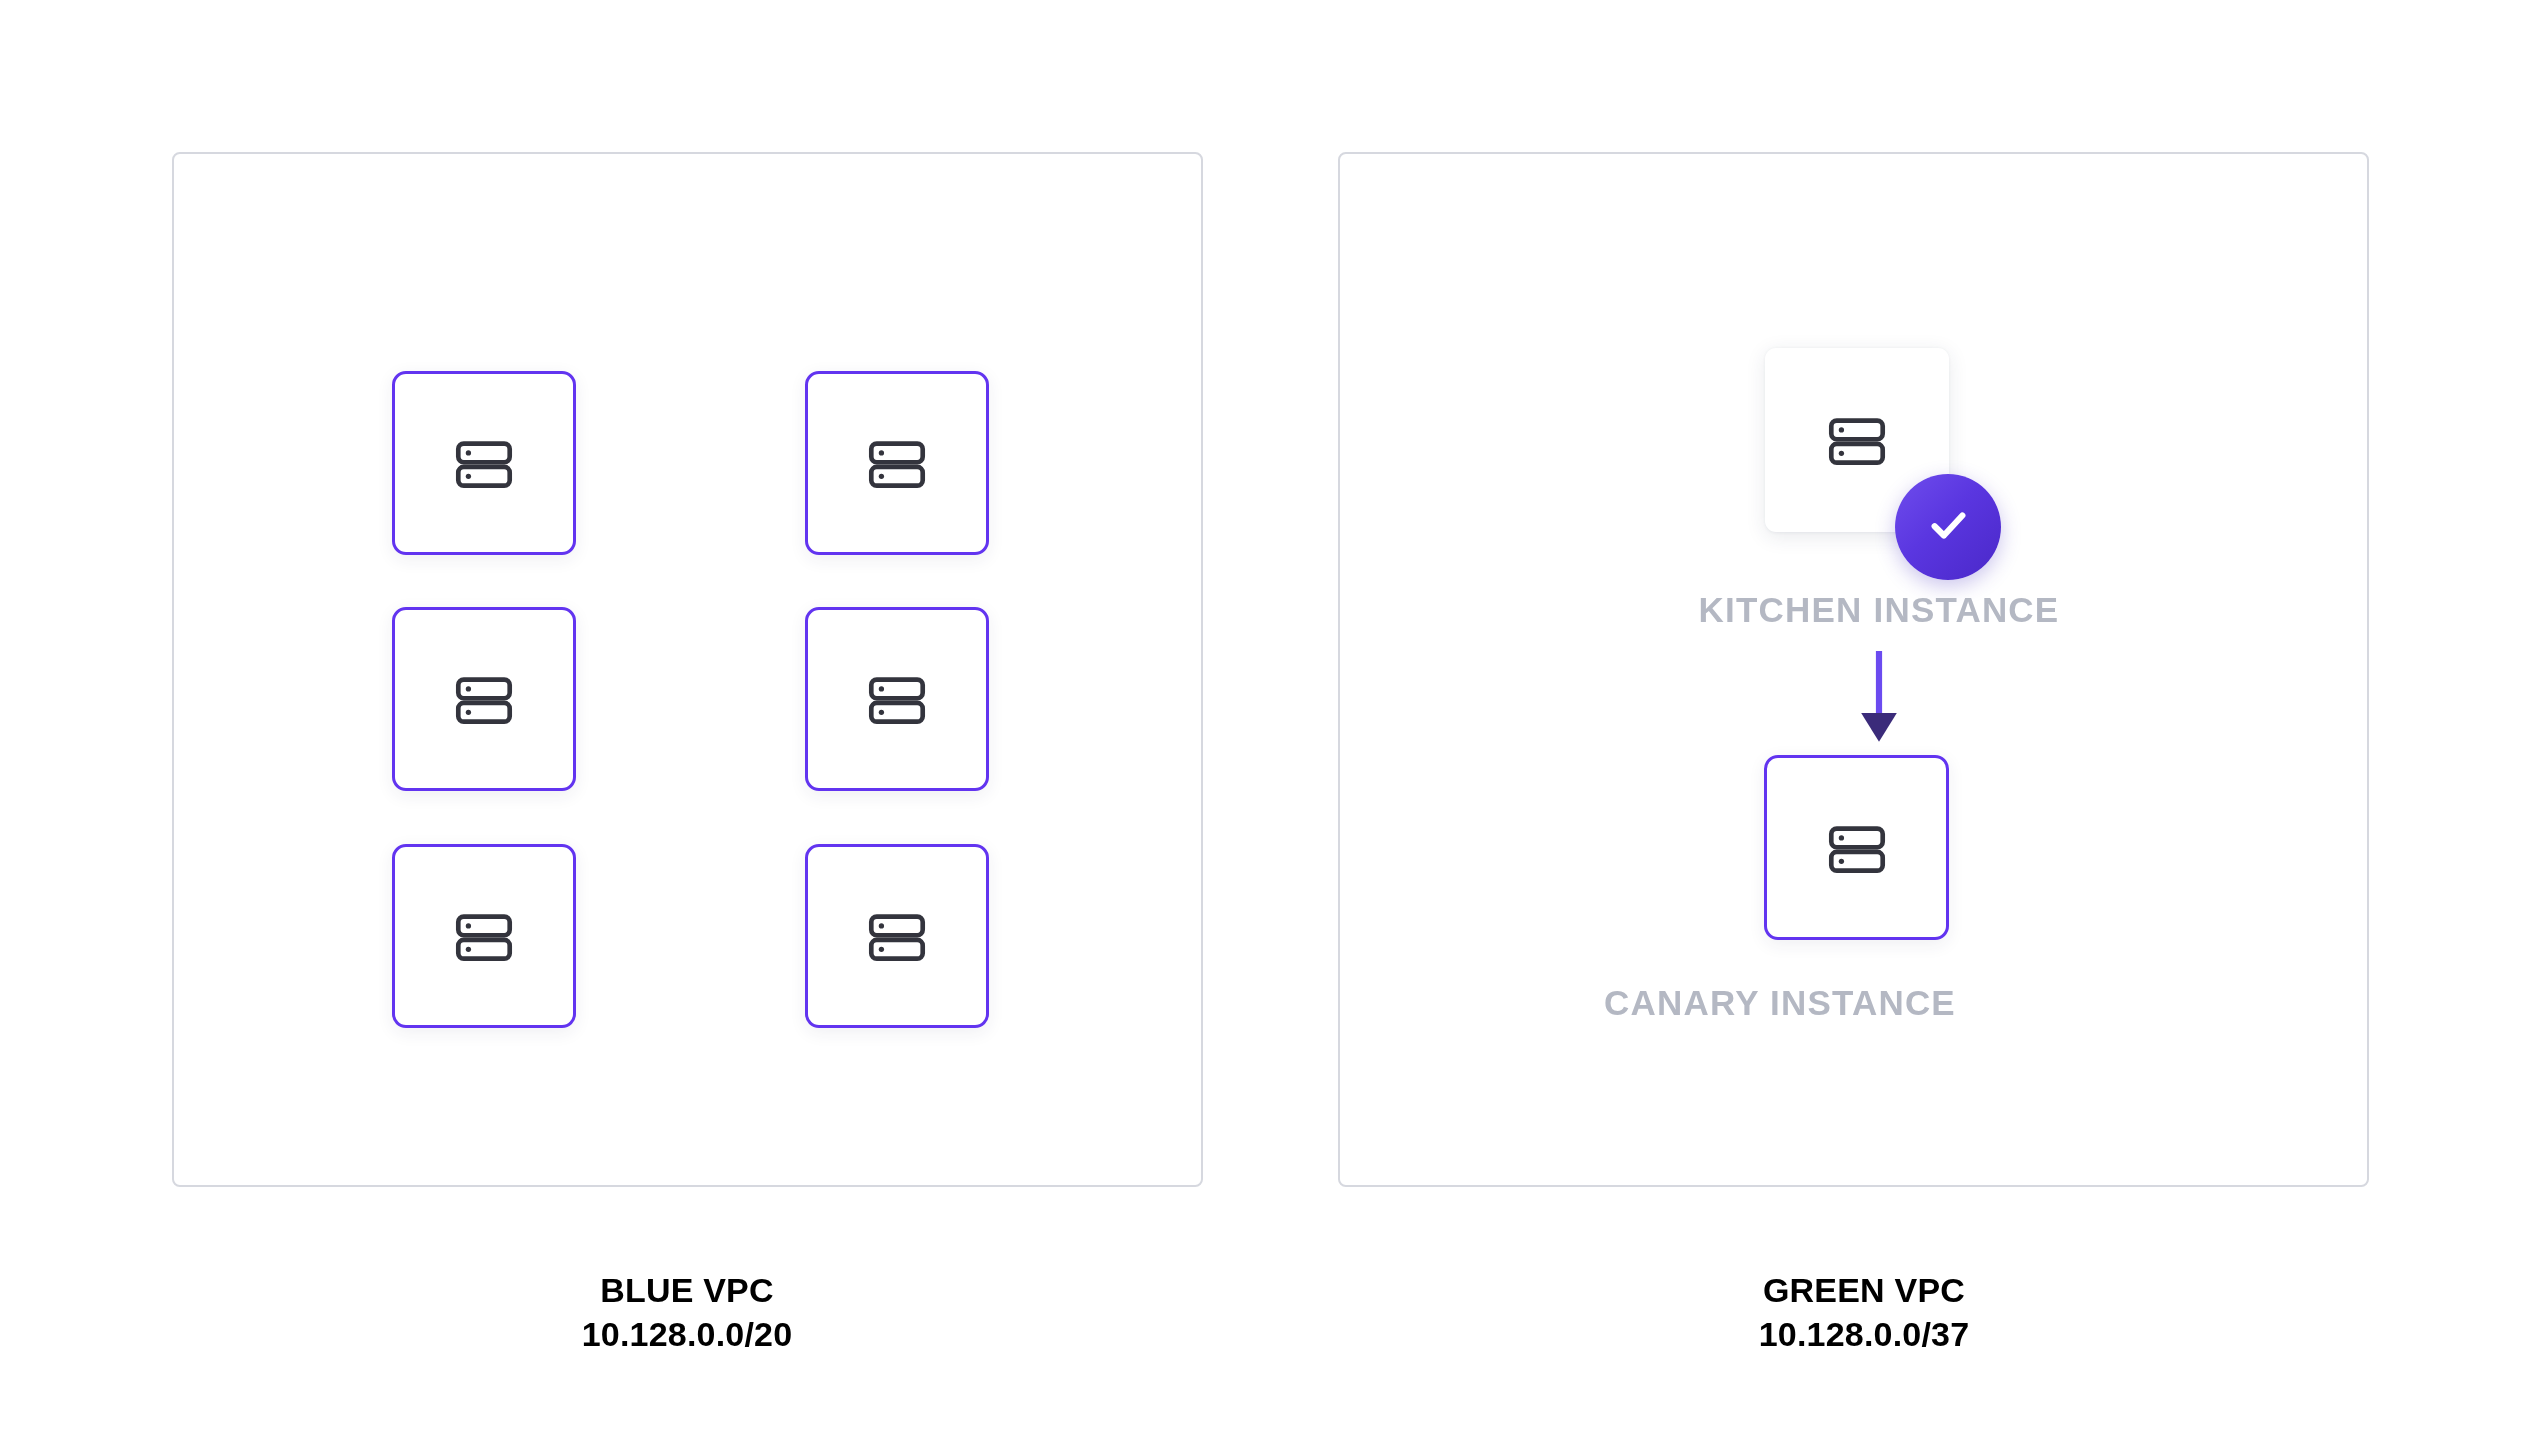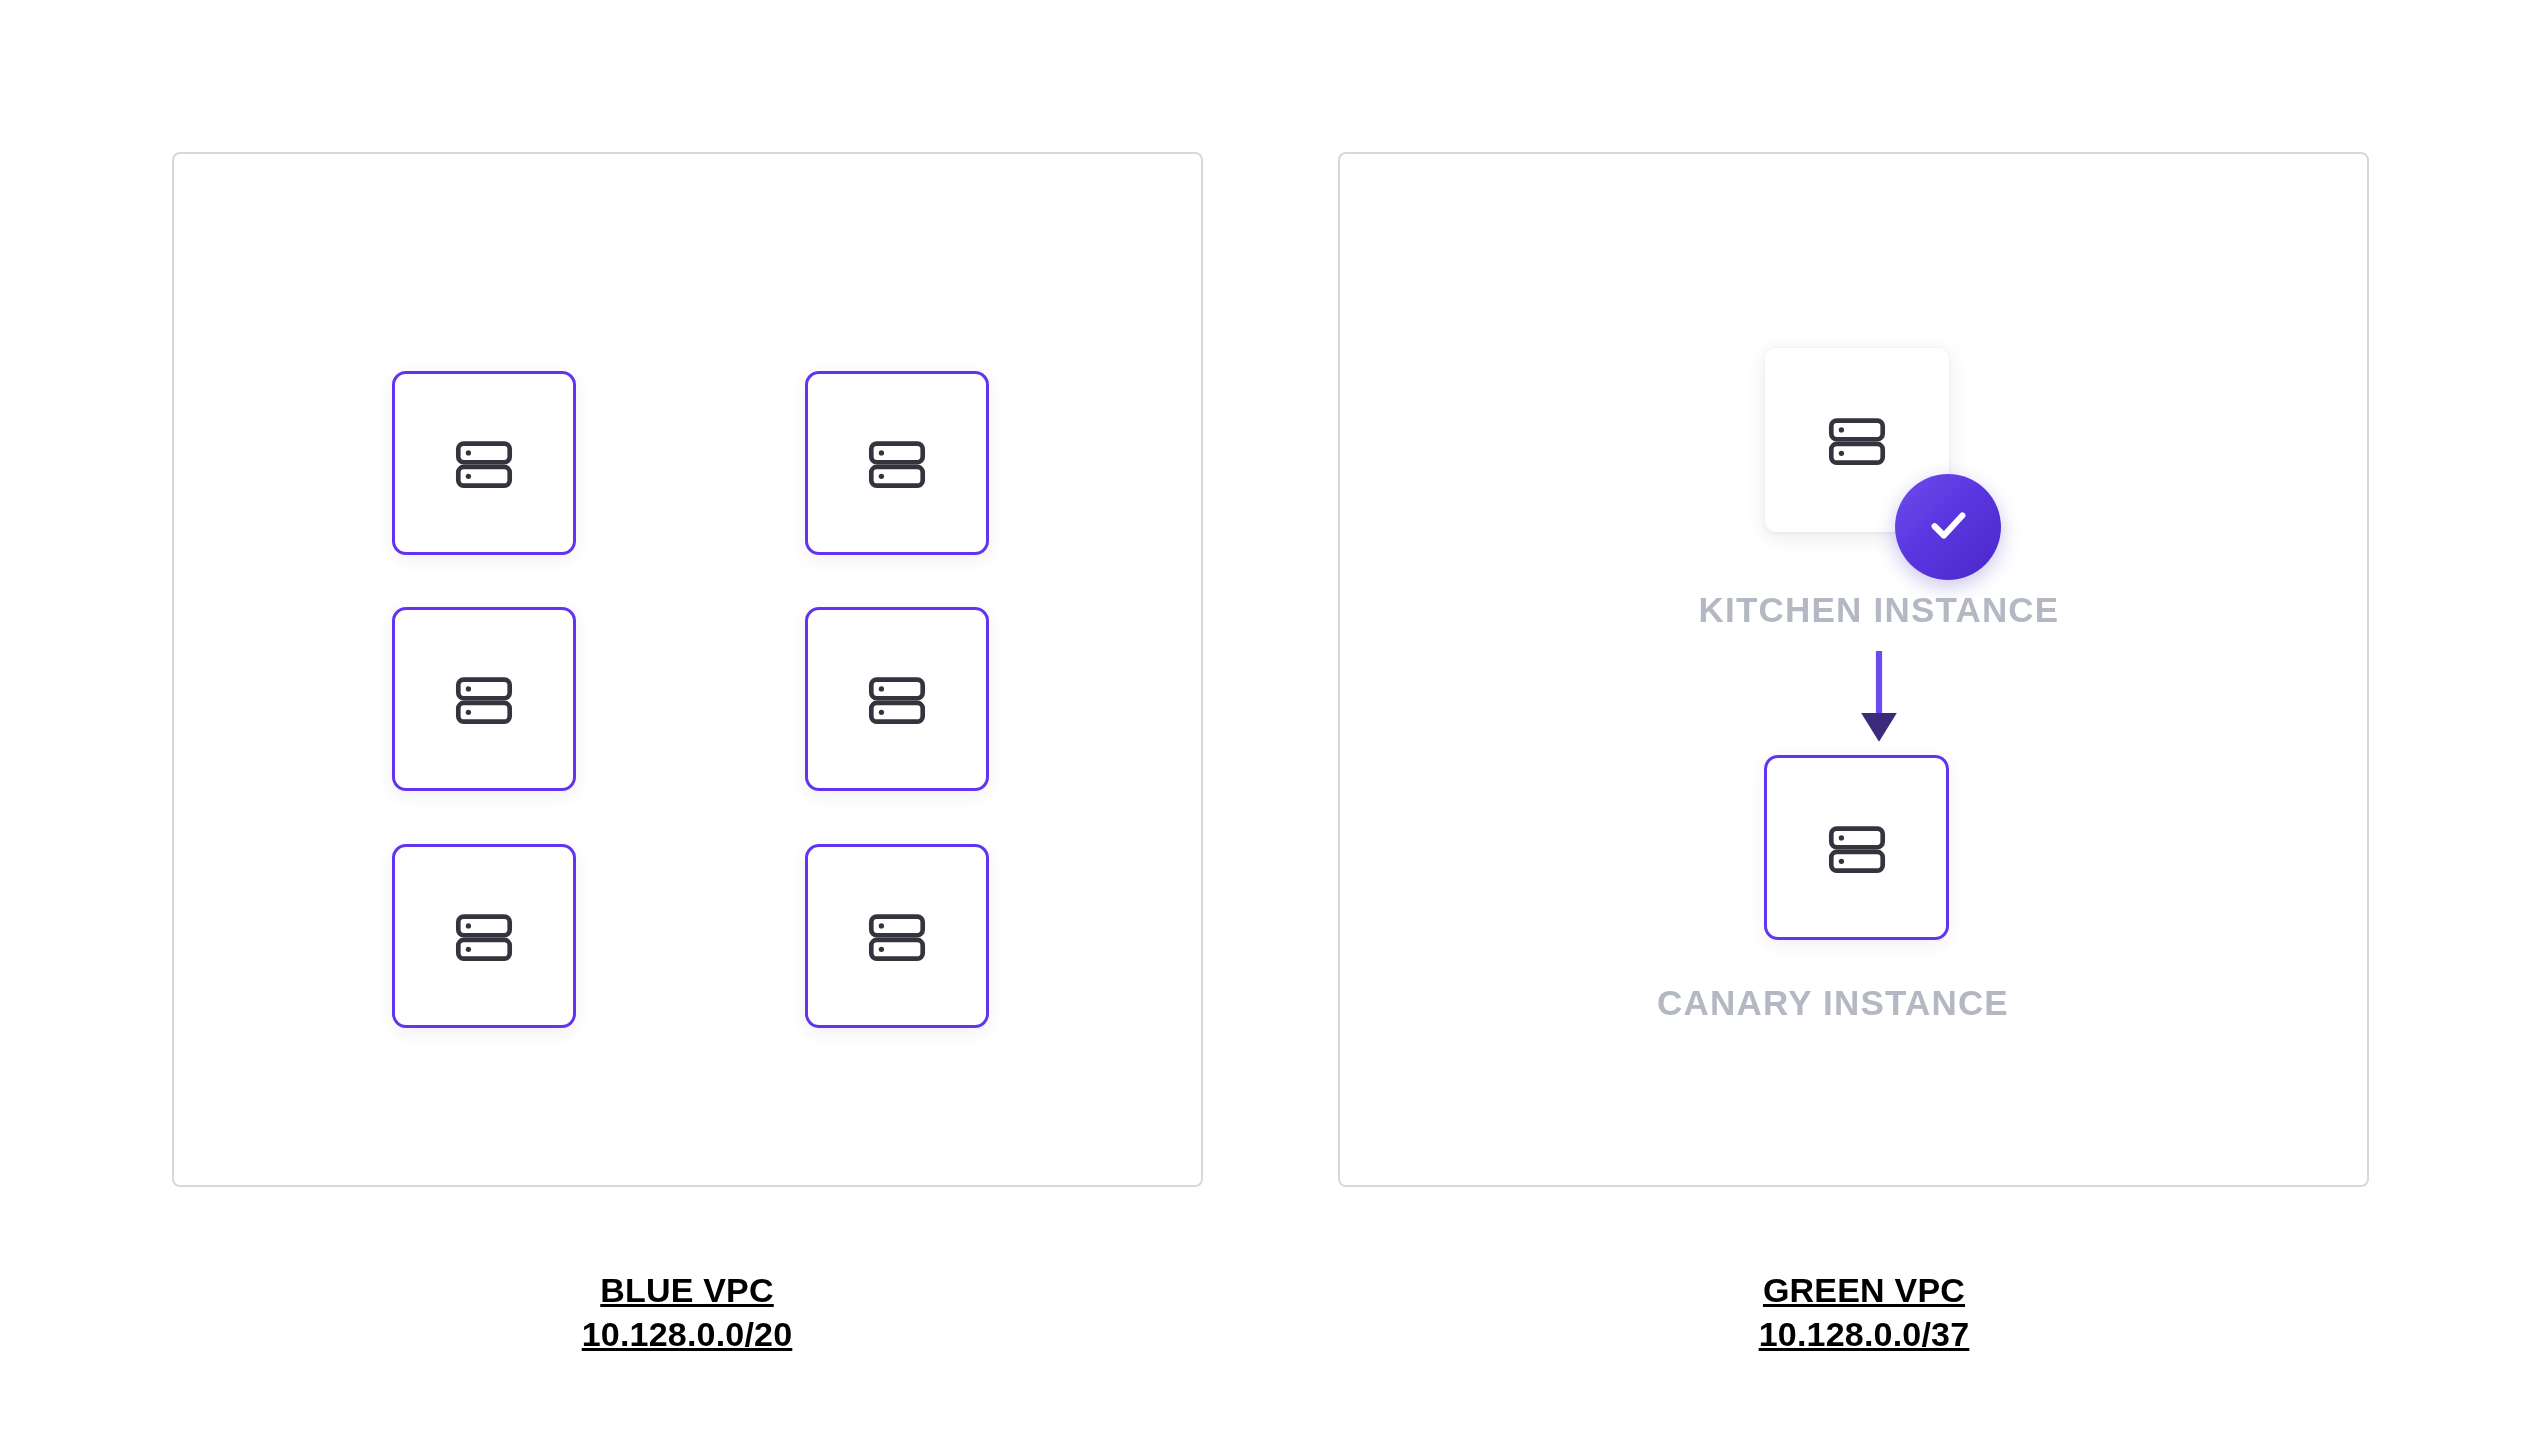--- a/index.html
+++ b/index.html
@@ -89,21 +89,21 @@
     position: absolute;
     color: #b4b8c3;
     font-size: 35px;
     font-weight: bold;
     letter-spacing: 1.2px;
     white-space: nowrap;
     text-align: center;
     transform: translateX(-50%);
   }
   #label-kitchen { left: 1879px; top: 590px; }
-  #label-canary  { left: 1833px; top: 983px; }
+  #label-canary  { left: 1780px; top: 983px; }
 
   
   #flow-arrow {
     position: absolute;
     left: 1851px;
     top: 651px;
     width: 56px;
     height: 93px;
   }
 
@@ -115,21 +115,20 @@
     color: #000000;
     font-weight: bold;
     line-height: 1.28;
     white-space: nowrap;
   }
   .vpc-caption .caption-name,
   .vpc-caption .caption-cidr {
     display: block;
     font-size: 34px;
     letter-spacing: 0.2px;
-    text-decoration: underline;
   }
   #caption-blue  { left: 687px;  top: 1269px; }
   #caption-green { left: 1852px; top: 1269px; margin-left: 12px; }
 </style>
 </head>
 <body>
 
 <div class="stage">
 
   <div class="vpc-box" id="vpc-blue-box"></div>

